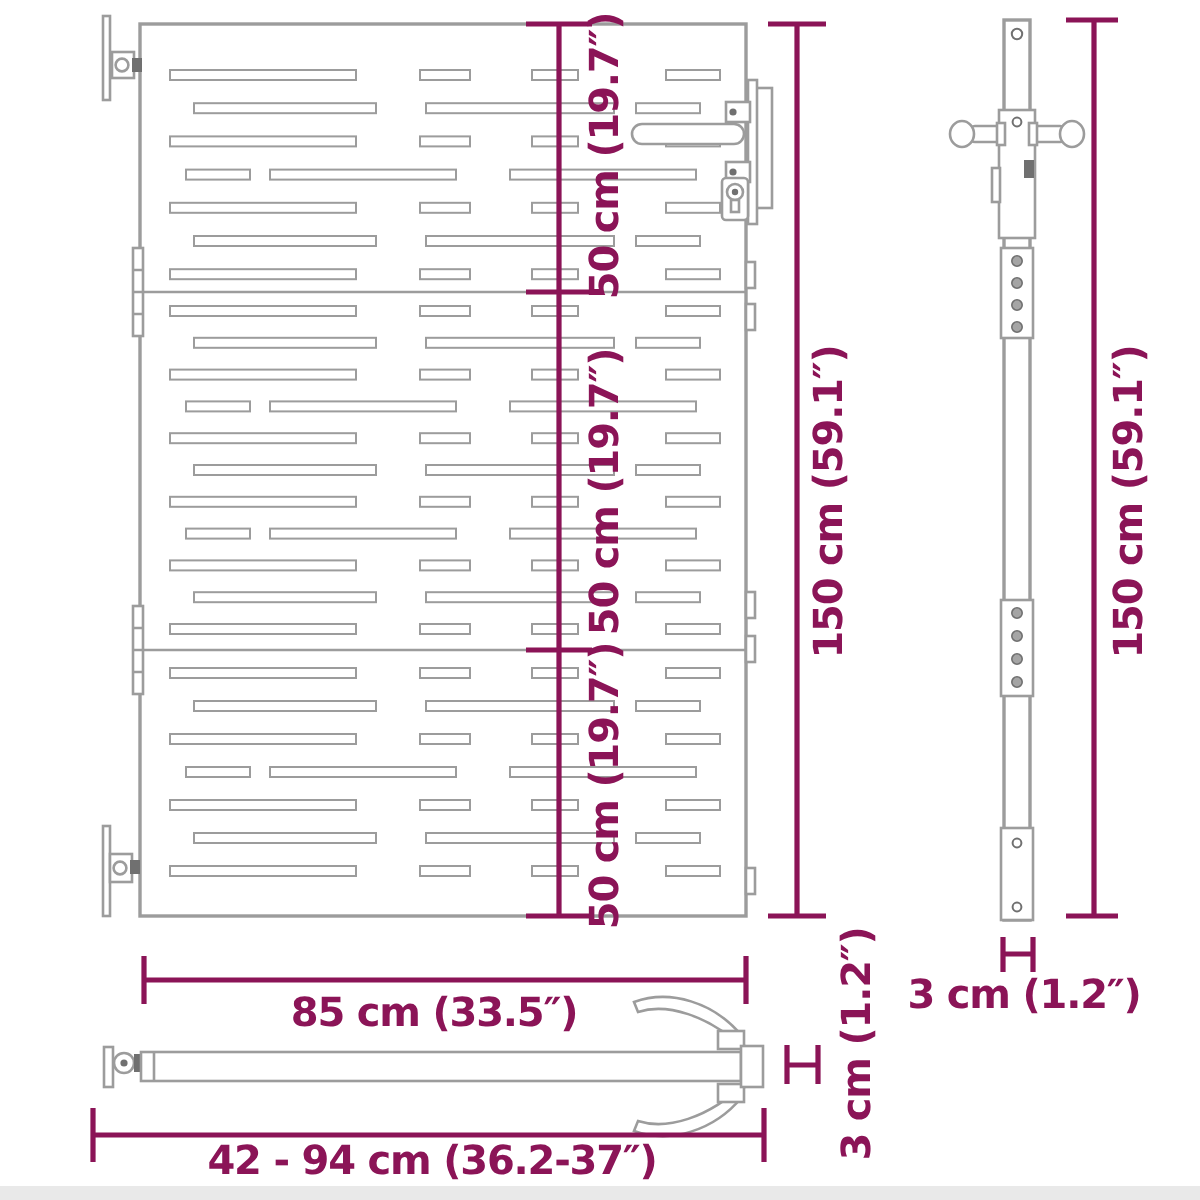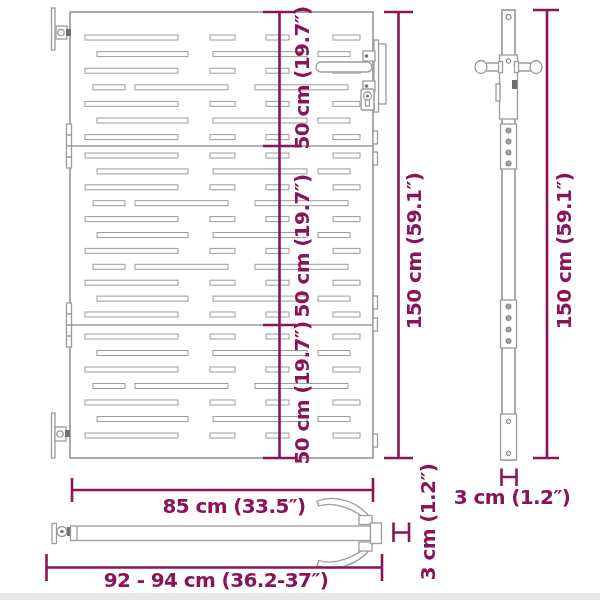--- a/index.html
+++ b/index.html
@@ -244,19 +244,19 @@
       <path class="dim" d="M393.5,522.5 V542 M409,522.5 V542 M393.5,532.5 H409"></path>
       <path class="dim" d="M501.5,468.5 V486 M516.5,468.5 V486 M501.5,477 H516.5"></path>
     </g>
   </svg>
 
   <div class="dim-label rot" style="left:302px;top:78px">50 cm (19.7″)</div>
   <div class="dim-label rot" style="left:302px;top:246px">50 cm (19.7″)</div>
   <div class="dim-label rot" style="left:302px;top:393px">50 cm (19.7″)</div>
   <div class="dim-label rot" style="left:414px;top:251px">150 cm (59.1″)</div>
   <div class="dim-label rot" style="left:564px;top:251px">150 cm (59.1″)</div>
-  <div class="dim-label" style="left:234px;top:506px">85 cm (33.5″)</div>
-  <div class="dim-label" style="left:216px;top:580px">92 - 94 cm (36.2-37″)</div>
+  <div class="dim-label" style="left:217px;top:506px">85 cm (33.5″)</div>
+  <div class="dim-label" style="left:216px;top:580px">42 - 94 cm (36.2-37″)</div>
   <div class="dim-label rot" style="left:428px;top:522px">3 cm (1.2″)</div>
   <div class="dim-label" style="left:512px;top:497px">3 cm (1.2″)</div>
 
   <div id="bottom-strip" style="background: rgb(233, 233, 233);"></div>
 </div>
 
 </body></html>

